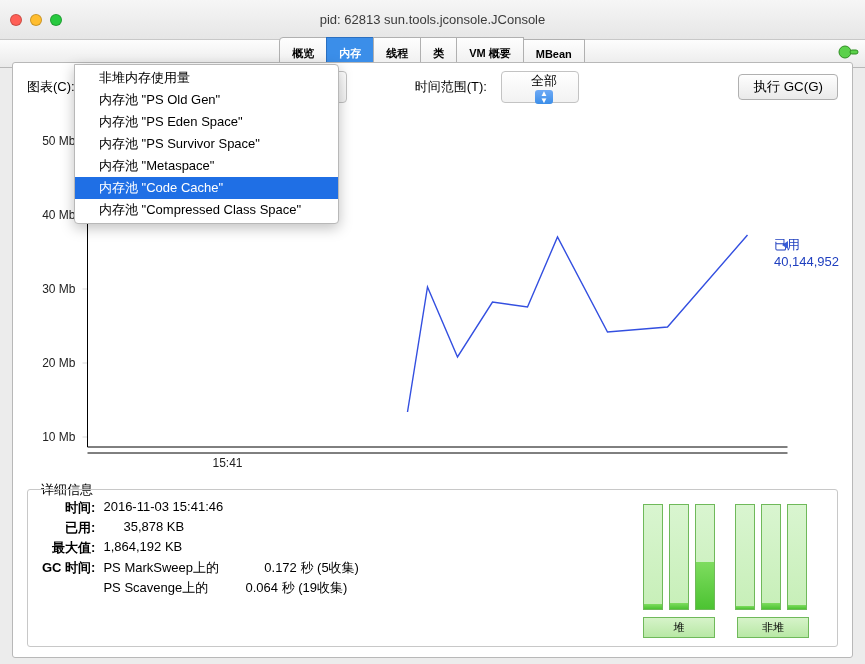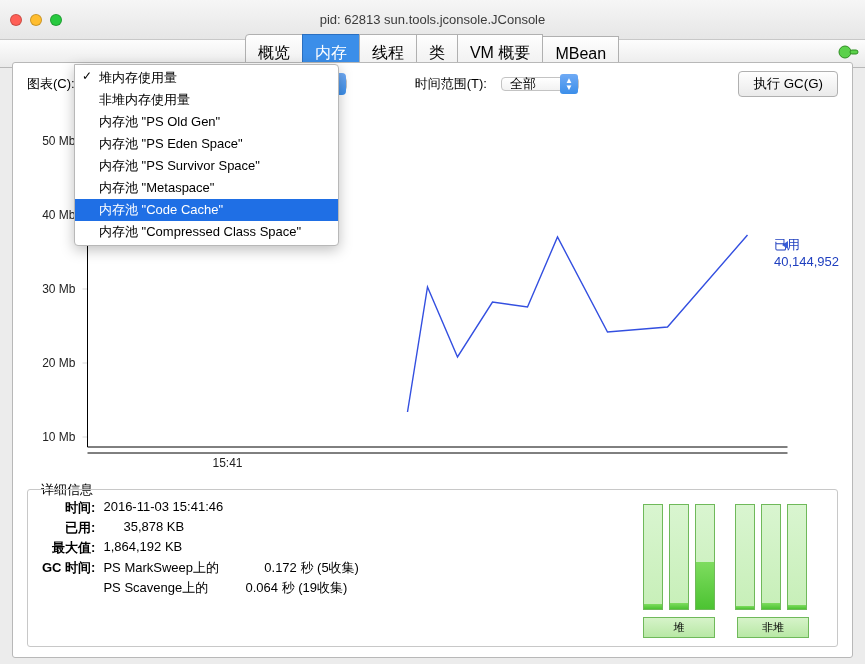--- a/index.html
+++ b/index.html
@@ -28,23 +28,24 @@
     height: 28px;
     background: linear-gradient(#fdfdfd,#eaeaea);
     border-bottom: 1px solid #b8b8b8;
     display:flex; justify-content:center; align-items:center; gap:0;
     position:relative;
   }
   .tabbar .tab {
     padding: 8px 12px;
     border:1px solid #b0b0b0;
     background:linear-gradient(#fefefe,#ededed);
-    font-size:16px;
+    font-size:11px;
     margin-left:-1px;
     cursor:pointer;
+    font-weight:bold;
   }
   .tabbar .tab:first-child{border-radius:4px 0 0 4px;}
   .tabbar .tab:last-child{border-radius:0 4px 4px 0;}
   .tabbar .tab.active { background:#3b8ee9; color:#fff; border-color:#2a6fc0;}
   .conn-icon {
     position:absolute; right:6px; top:4px; width:22px; height:16px;
   }
   .content {
     position:absolute; top:52px; left:0; right:0; bottom:0;
     padding: 10px 12px 6px 12px;
@@ -57,23 +58,23 @@
     position:relative;
     padding-top:8px;
   }
   .controls {
     display:flex; align-items:center; gap:14px;
     padding: 0 14px 10px 14px;
     font-size:13px;
   }
   .controls .spacer{flex:0 0 40px;}
   .select-stub {
-    height:14px; border:1px solid #c3c3c3; border-radius:4px;
+    height:32px; border:1px solid #c3c3c3; border-radius:4px;
     background:linear-gradient(#fff,#f2f2f2);
-    display:inline-flex; align-items:center;
+    display:inline-flex; align-items:center;flex-direction:column;
   }
   .select-cap {
     width:20px; height:22px;
     background:linear-gradient(#6faaf5,#3b8ee9);
     border-radius:0 4px 4px 0;
     display:inline-flex; align-items:center; justify-content:center;
     color:#fff;
   }
   .time-select { width:78px; padding-left:8px; display:inline-flex; align-items:center; justify-content:space-between;}
   .time-select .cap{width:18px;height:20px;border-radius:3px;background:linear-gradient(#6faaf5,#3b8ee9);display:flex;align-items:center;justify-content:center;color:#fff;}
@@ -275,21 +276,20 @@
         </div>
         <div class="grp-btn heap">堆</div>
         <div class="grp-btn nonheap">非堆</div>
       </div>
     </div>
 
   </div>
 </div>
 
 <div class="dropdown">
-  <div class="item checked">堆内存使用量</div>
   <div class="item">非堆内存使用量</div>
   <div class="item">内存池 "PS Old Gen"</div>
   <div class="item">内存池 "PS Eden Space"</div>
   <div class="item">内存池 "PS Survivor Space"</div>
   <div class="item">内存池 "Metaspace"</div>
   <div class="item sel">内存池 "Code Cache"</div>
   <div class="item">内存池 "Compressed Class Space"</div>
 </div>
 
 </body></html>

